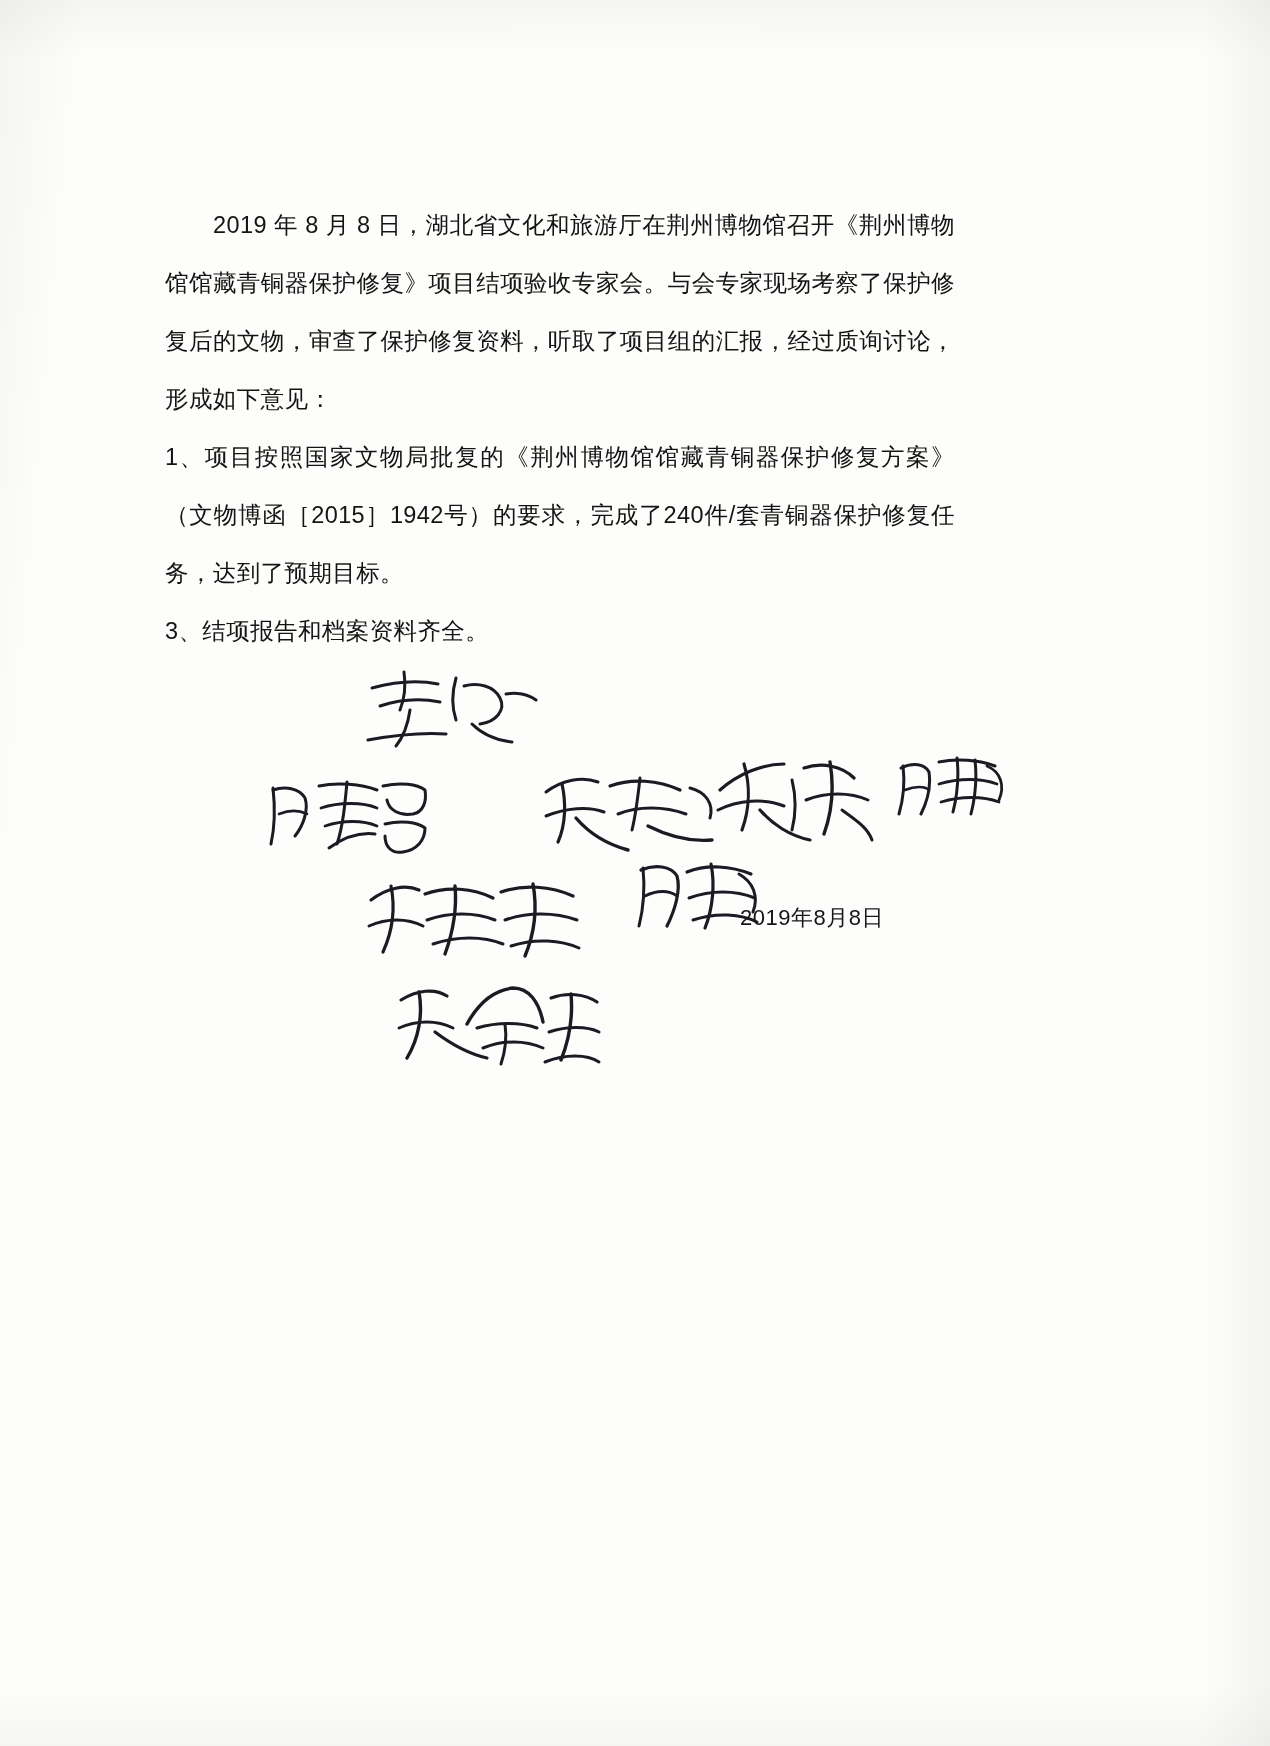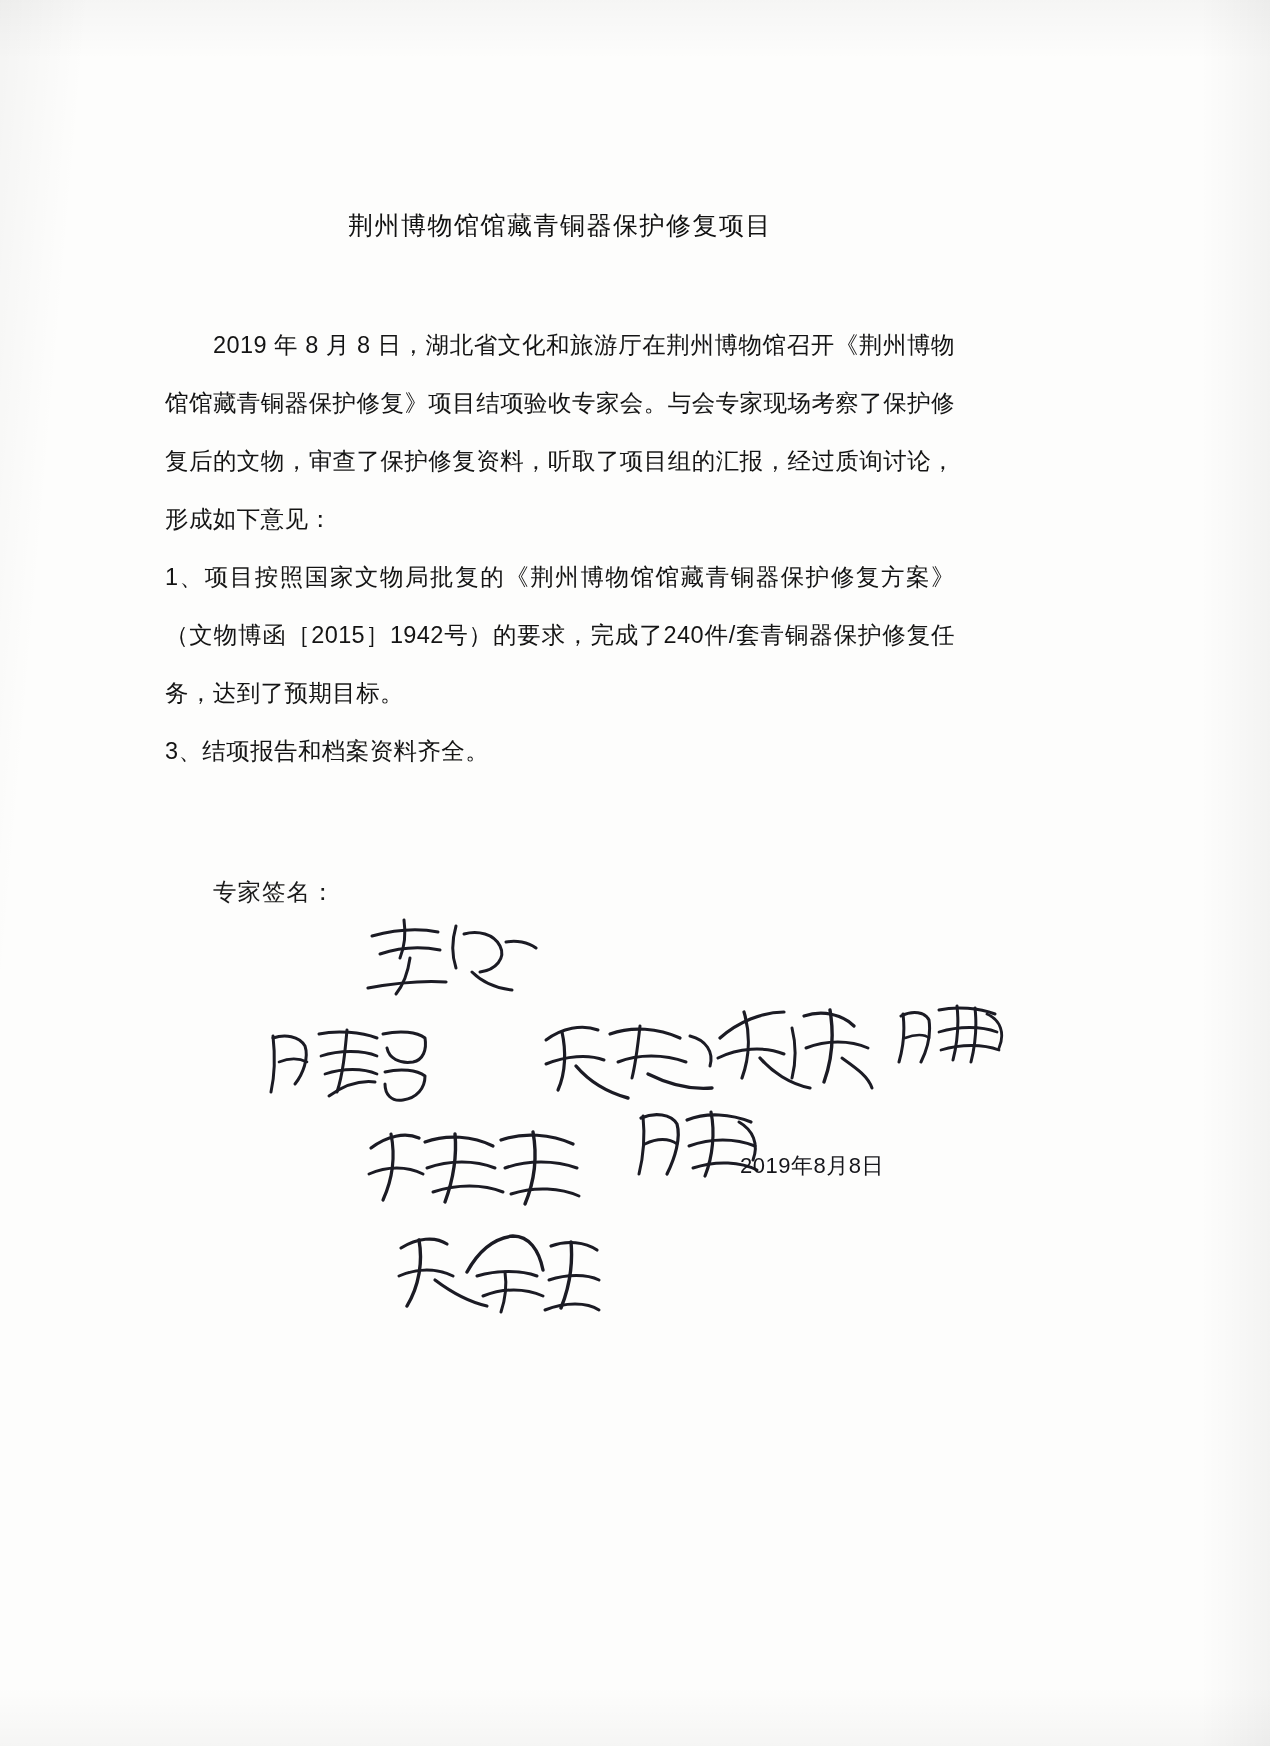--- a/index.html
+++ b/index.html
@@ -102,30 +102,28 @@
 </style>
 </head>
 <body>
 
 <div class="page">
   <div class="paper-tint"></div>
 
   <div class="content">
 
     <div class="title-block">
-      <div class="title-line">荆州博物馆馆藏青铜器保护修复项目</div>
     </div>
 
     <div class="body-block">
       <p class="para indent2">2019 年 8 月 8 日，湖北省文化和旅游厅在荆州博物馆召开《荆州博物馆馆藏青铜器保护修复》项目结项验收专家会。与会专家现场考察了保护修复后的文物，审查了保护修复资料，听取了项目组的汇报，经过质询讨论，形成如下意见：</p>
       <p class="para hang">1、项目按照国家文物局批复的《荆州博物馆馆藏青铜器保护修复方案》（文物博函［2015］1942号）的要求，完成了240件/套青铜器保护修复任务，达到了预期目标。</p>
       <p class="para hang">3、结项报告和档案资料齐全。</p>
     </div>
 
-    <div class="sig-label-row">专家签名：</div>
 
     <div class="sig-area">
 
       <div class="sig" style="left:195px; top:6px;">
         <svg class="ink" width="180" height="90" viewBox="0 0 180 90">
           <path d="M12,22 C34,16 58,14 78,18" stroke-width="3"></path>
           <path d="M44,6 C46,20 44,34 40,44" stroke-width="3"></path>
           <path d="M20,40 C38,34 60,32 80,36" stroke-width="3"></path>
           <path d="M50,44 C48,58 44,70 36,80" stroke-width="3"></path>
           <path d="M8,74 C30,70 58,66 86,68" stroke-width="3.2"></path>

